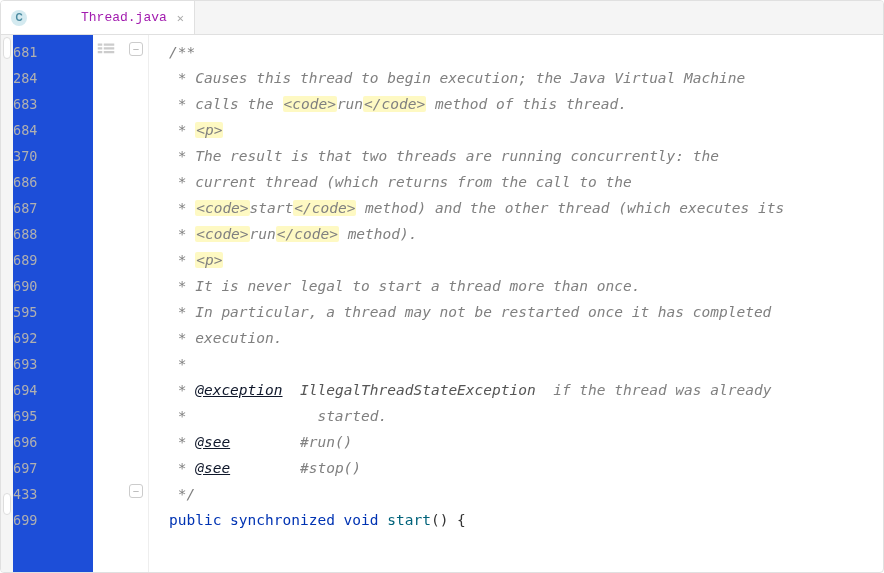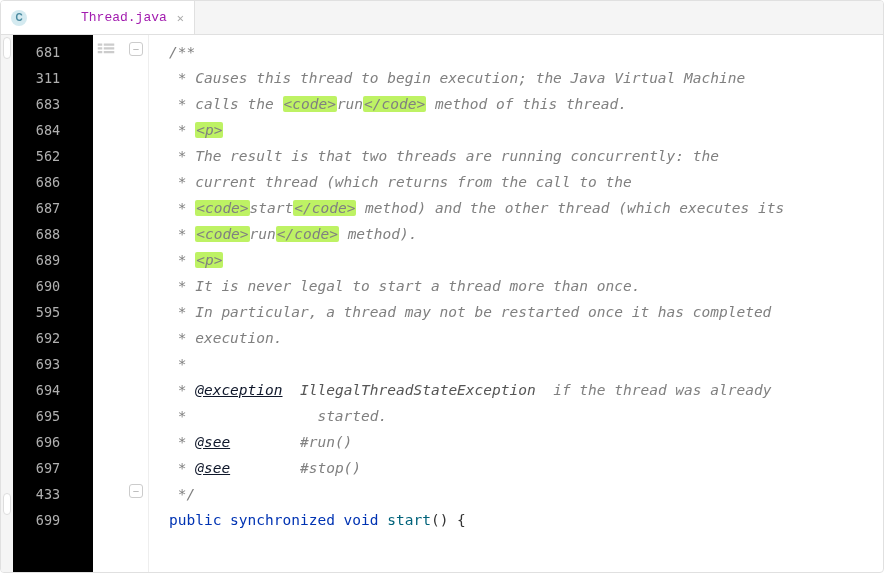--- a/index.html
+++ b/index.html
@@ -44,23 +44,23 @@
     }
     .tab-label { color: #a21caf; font-family: Liberation Mono, monospace; font-size: 13px; margin-left: 48px; }
     .tab-close { color: #aaa; font-size: 12px; cursor: pointer; padding-left: 4px; }
     .editor {
       display: flex;
       height: calc(100% - 34px);
       position: relative;
     }
     .gutter {
       width: 80px;
-      background: #000000;
+      background: #1d4ed8;
       padding-top: 4px;
-      text-align: center;
+      text-align: left;
       color: #b0b0b0;
       font-size: 13.5px;
       line-height: 26px;
       user-select: none;
       flex-shrink: 0;
     }
     .gutter-line { padding-right: 10px; height: 26px; }
     .fold-col {
       width: 26px;
       border-right: 1px solid #eee;
@@ -112,21 +112,21 @@
       line-height: 26px;
       font-size: 14.5px;
       white-space: pre;
       color: #808080;
       font-style: italic;
       overflow: hidden;
     }
     .code-line { height: 26px; }
     .doc-tag { font-style: italic; text-decoration: underline; color: #0f172a; }
     .doc-bold { font-style: italic; font-weight: normal; color: #555; }
-    .html-tag { background: #bef264; border-radius: 2px; padding: 0 1px; }
+    .html-tag { background: #fef9c3; border-radius: 2px; padding: 0 1px; }
     .kw { color: #0033b3; font-style: normal; }
     .method-decl { color: #00627a; font-style: normal; }
     .plain { font-style: normal; color: #333; }
     .watermark {
       position: absolute;
       bottom: 6px;
       right: 14px;
       font-size: 12px;
       color: rgba(120,120,120,0.6);
       font-family: sans-serif;
@@ -160,24 +160,24 @@
 </div>
 
 <div class="editor">
   <div class="left-accent"></div>
   <div class="side-strip">
     <div class="side-pill a"></div>
     <div class="side-pill b"></div>
   </div>
   <div class="gutter" id="gutter">
       <div class="gutter-line">681</div>
-      <div class="gutter-line">311</div>
+      <div class="gutter-line">284</div>
       <div class="gutter-line">683</div>
       <div class="gutter-line">684</div>
-      <div class="gutter-line">562</div>
+      <div class="gutter-line">370</div>
       <div class="gutter-line">686</div>
       <div class="gutter-line">687</div>
       <div class="gutter-line">688</div>
       <div class="gutter-line">689</div>
       <div class="gutter-line">690</div>
       <div class="gutter-line">595</div>
       <div class="gutter-line">692</div>
       <div class="gutter-line">693</div>
       <div class="gutter-line">694</div>
       <div class="gutter-line">695</div>

